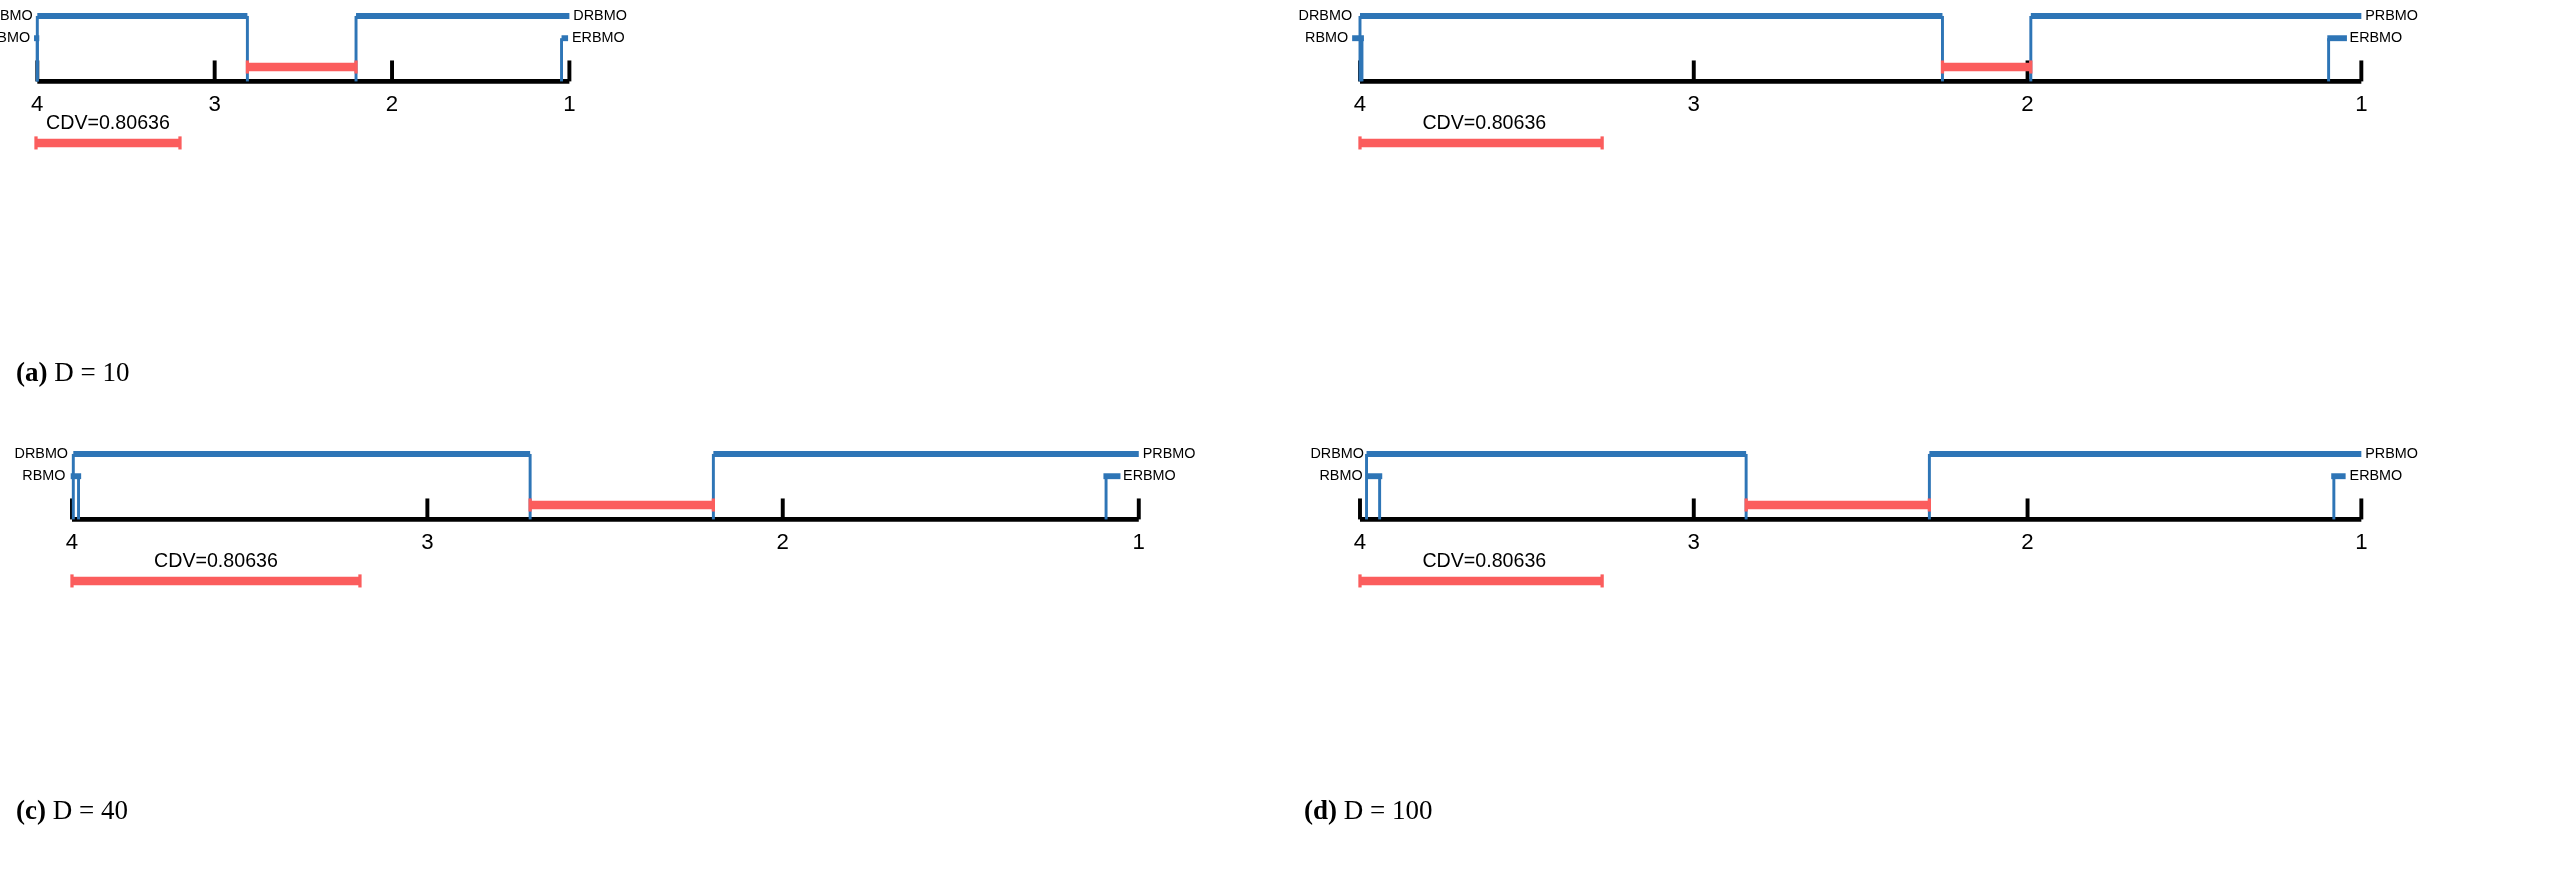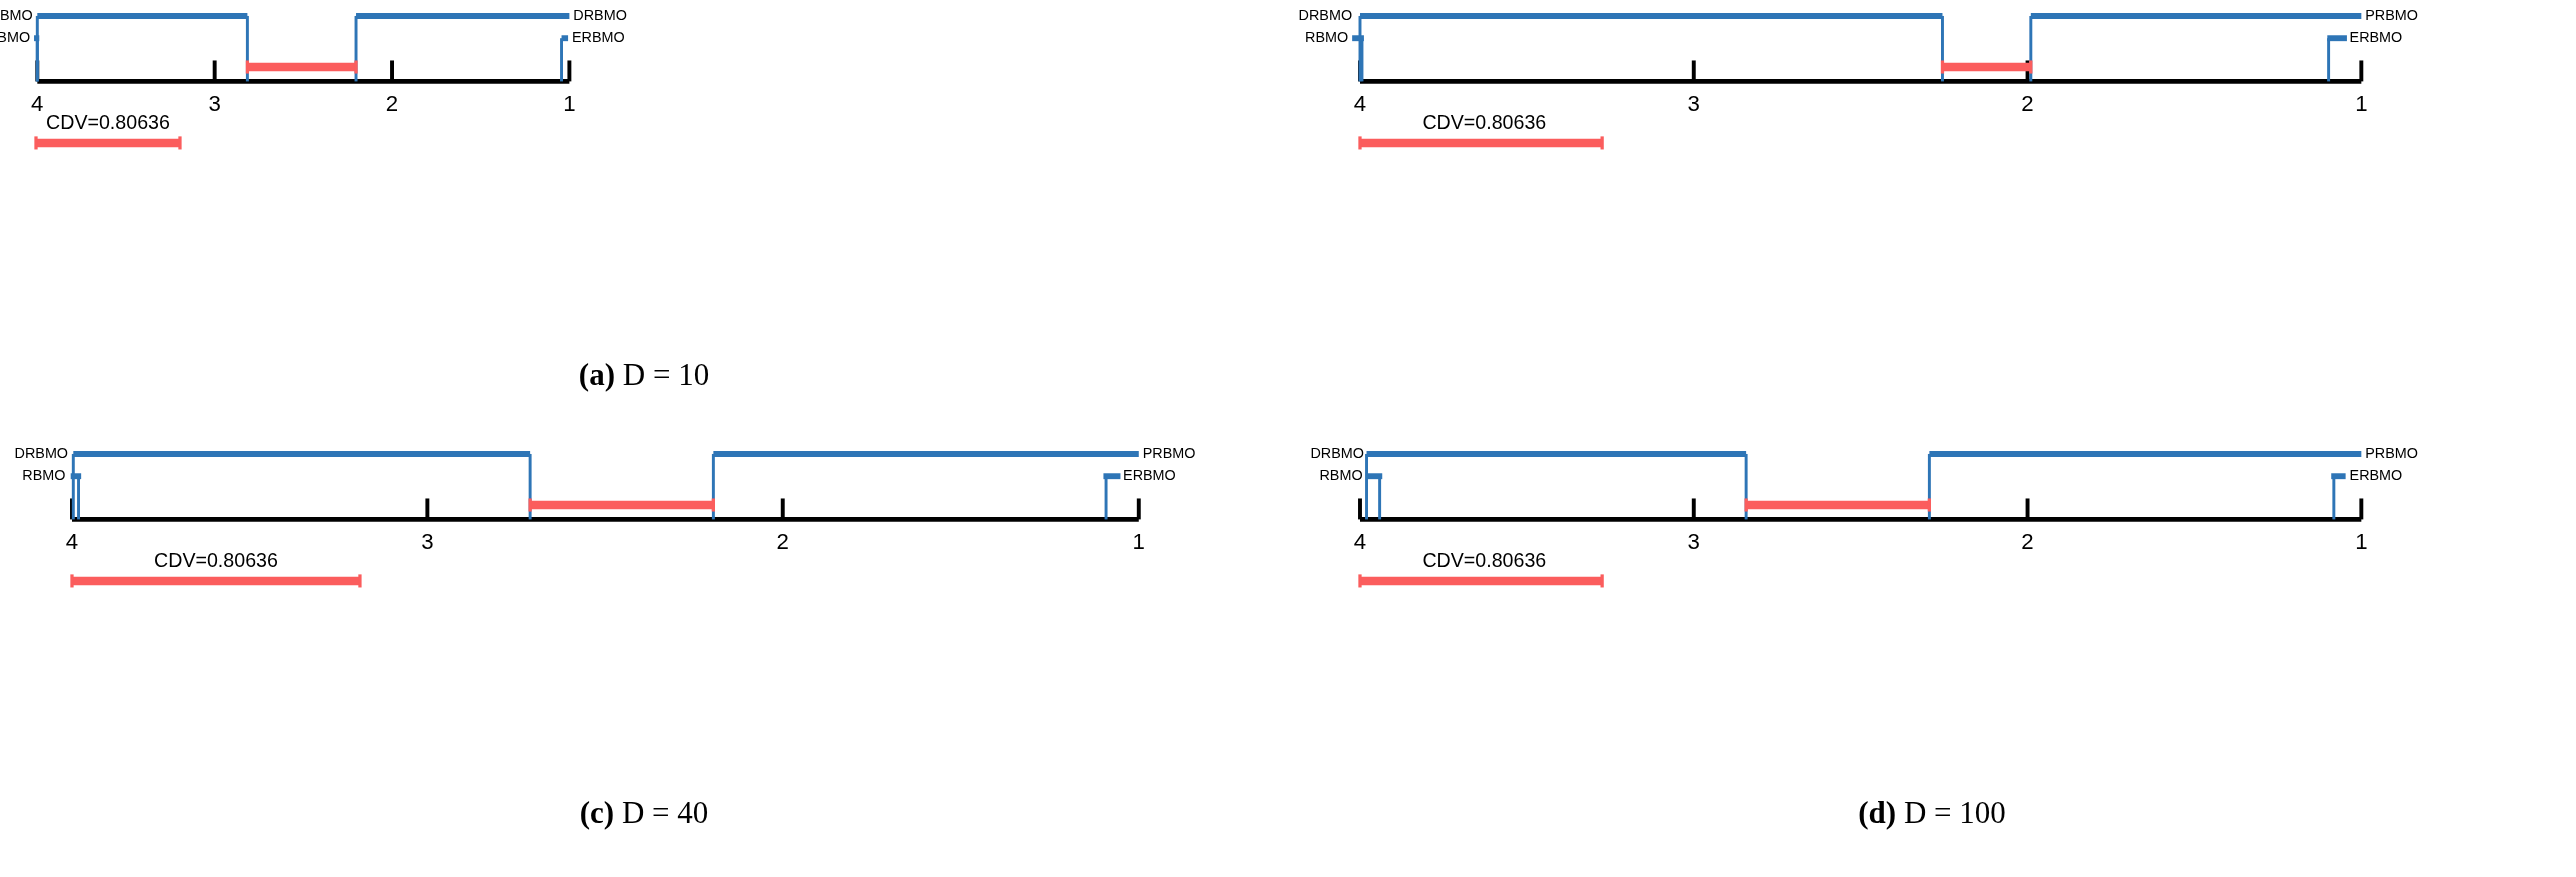--- a/index.html
+++ b/index.html
@@ -1,21 +1,21 @@
 <!DOCTYPE html>
 <html style="font-size:10.5px"><head>
 <meta charset="utf-8">
 <style>
   html,body{margin:0;padding:0;background:#ffffff;}
   body{width:2576px;height:878px;font-family:"Liberation Sans",sans-serif;overflow:hidden;}
   .grid{position:relative;width:2576px;height:878px;}
   .panel{position:absolute;width:1288px;height:438px;}
   .cdplot{position:absolute;left:0;top:0;width:1288px;height:367px;}
-  .caption{position:absolute;left:0;width:1288px;top:357px;text-align:center;
-           font-family:"Liberation Serif",serif;font-size:31px;color:#000;white-space:pre;}
+  .caption{position:absolute;left:16px;width:1288px;top:357px;text-align:left;
+           font-family:"Liberation Serif",serif;font-size:27px;color:#000;white-space:pre;}
   .caption .cb{font-weight:bold;}
   svg{display:block;}
   .axisline{stroke:#000000;stroke-width:7;stroke-linecap:butt;}
   .tick{stroke:#000000;stroke-width:6;}
   .ticklabel{font-family:"Liberation Sans",sans-serif;font-size:34px;fill:#000000;text-anchor:middle;}
   .conn{stroke:#2e75b6;stroke-width:4.5;fill:none;stroke-linecap:butt;}
   .connthick{stroke:#2e75b6;stroke-width:9;fill:none;stroke-linecap:butt;}
   .methodlabel{font-family:"Liberation Sans",sans-serif;font-size:22px;fill:#000000;}
   .methodlabel.r{text-anchor:start;}
   .methodlabel.l{text-anchor:end;}

